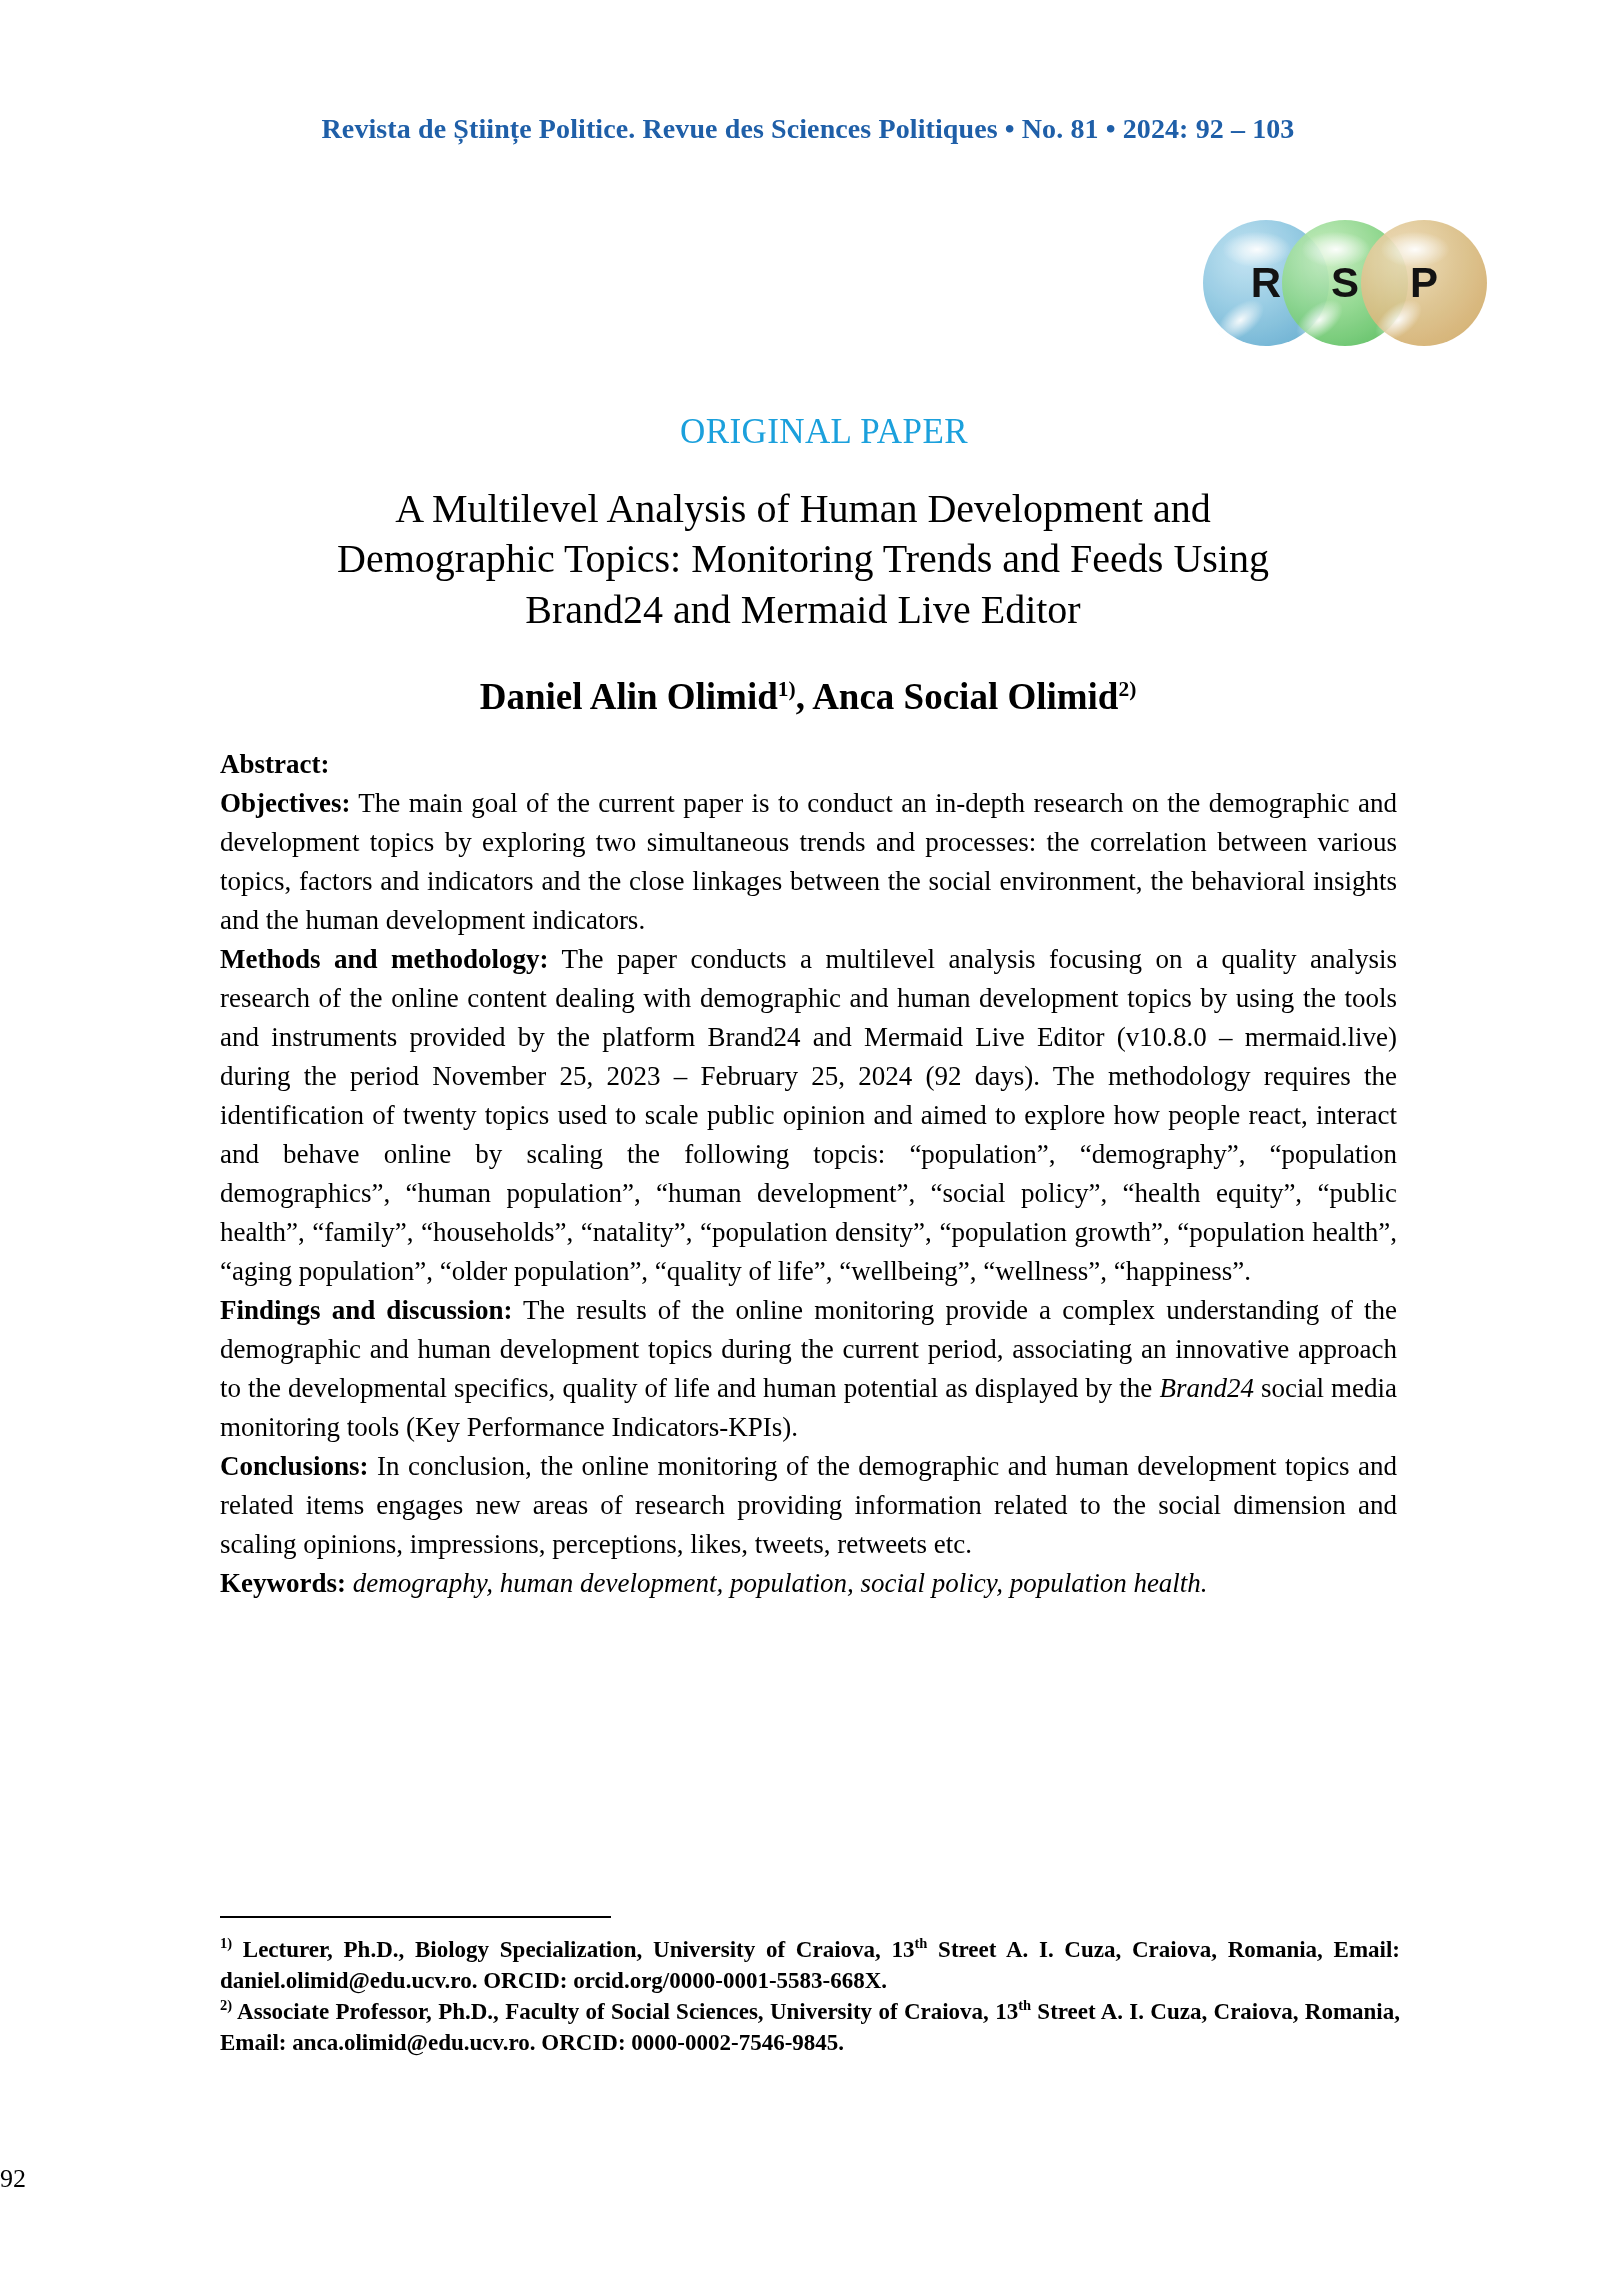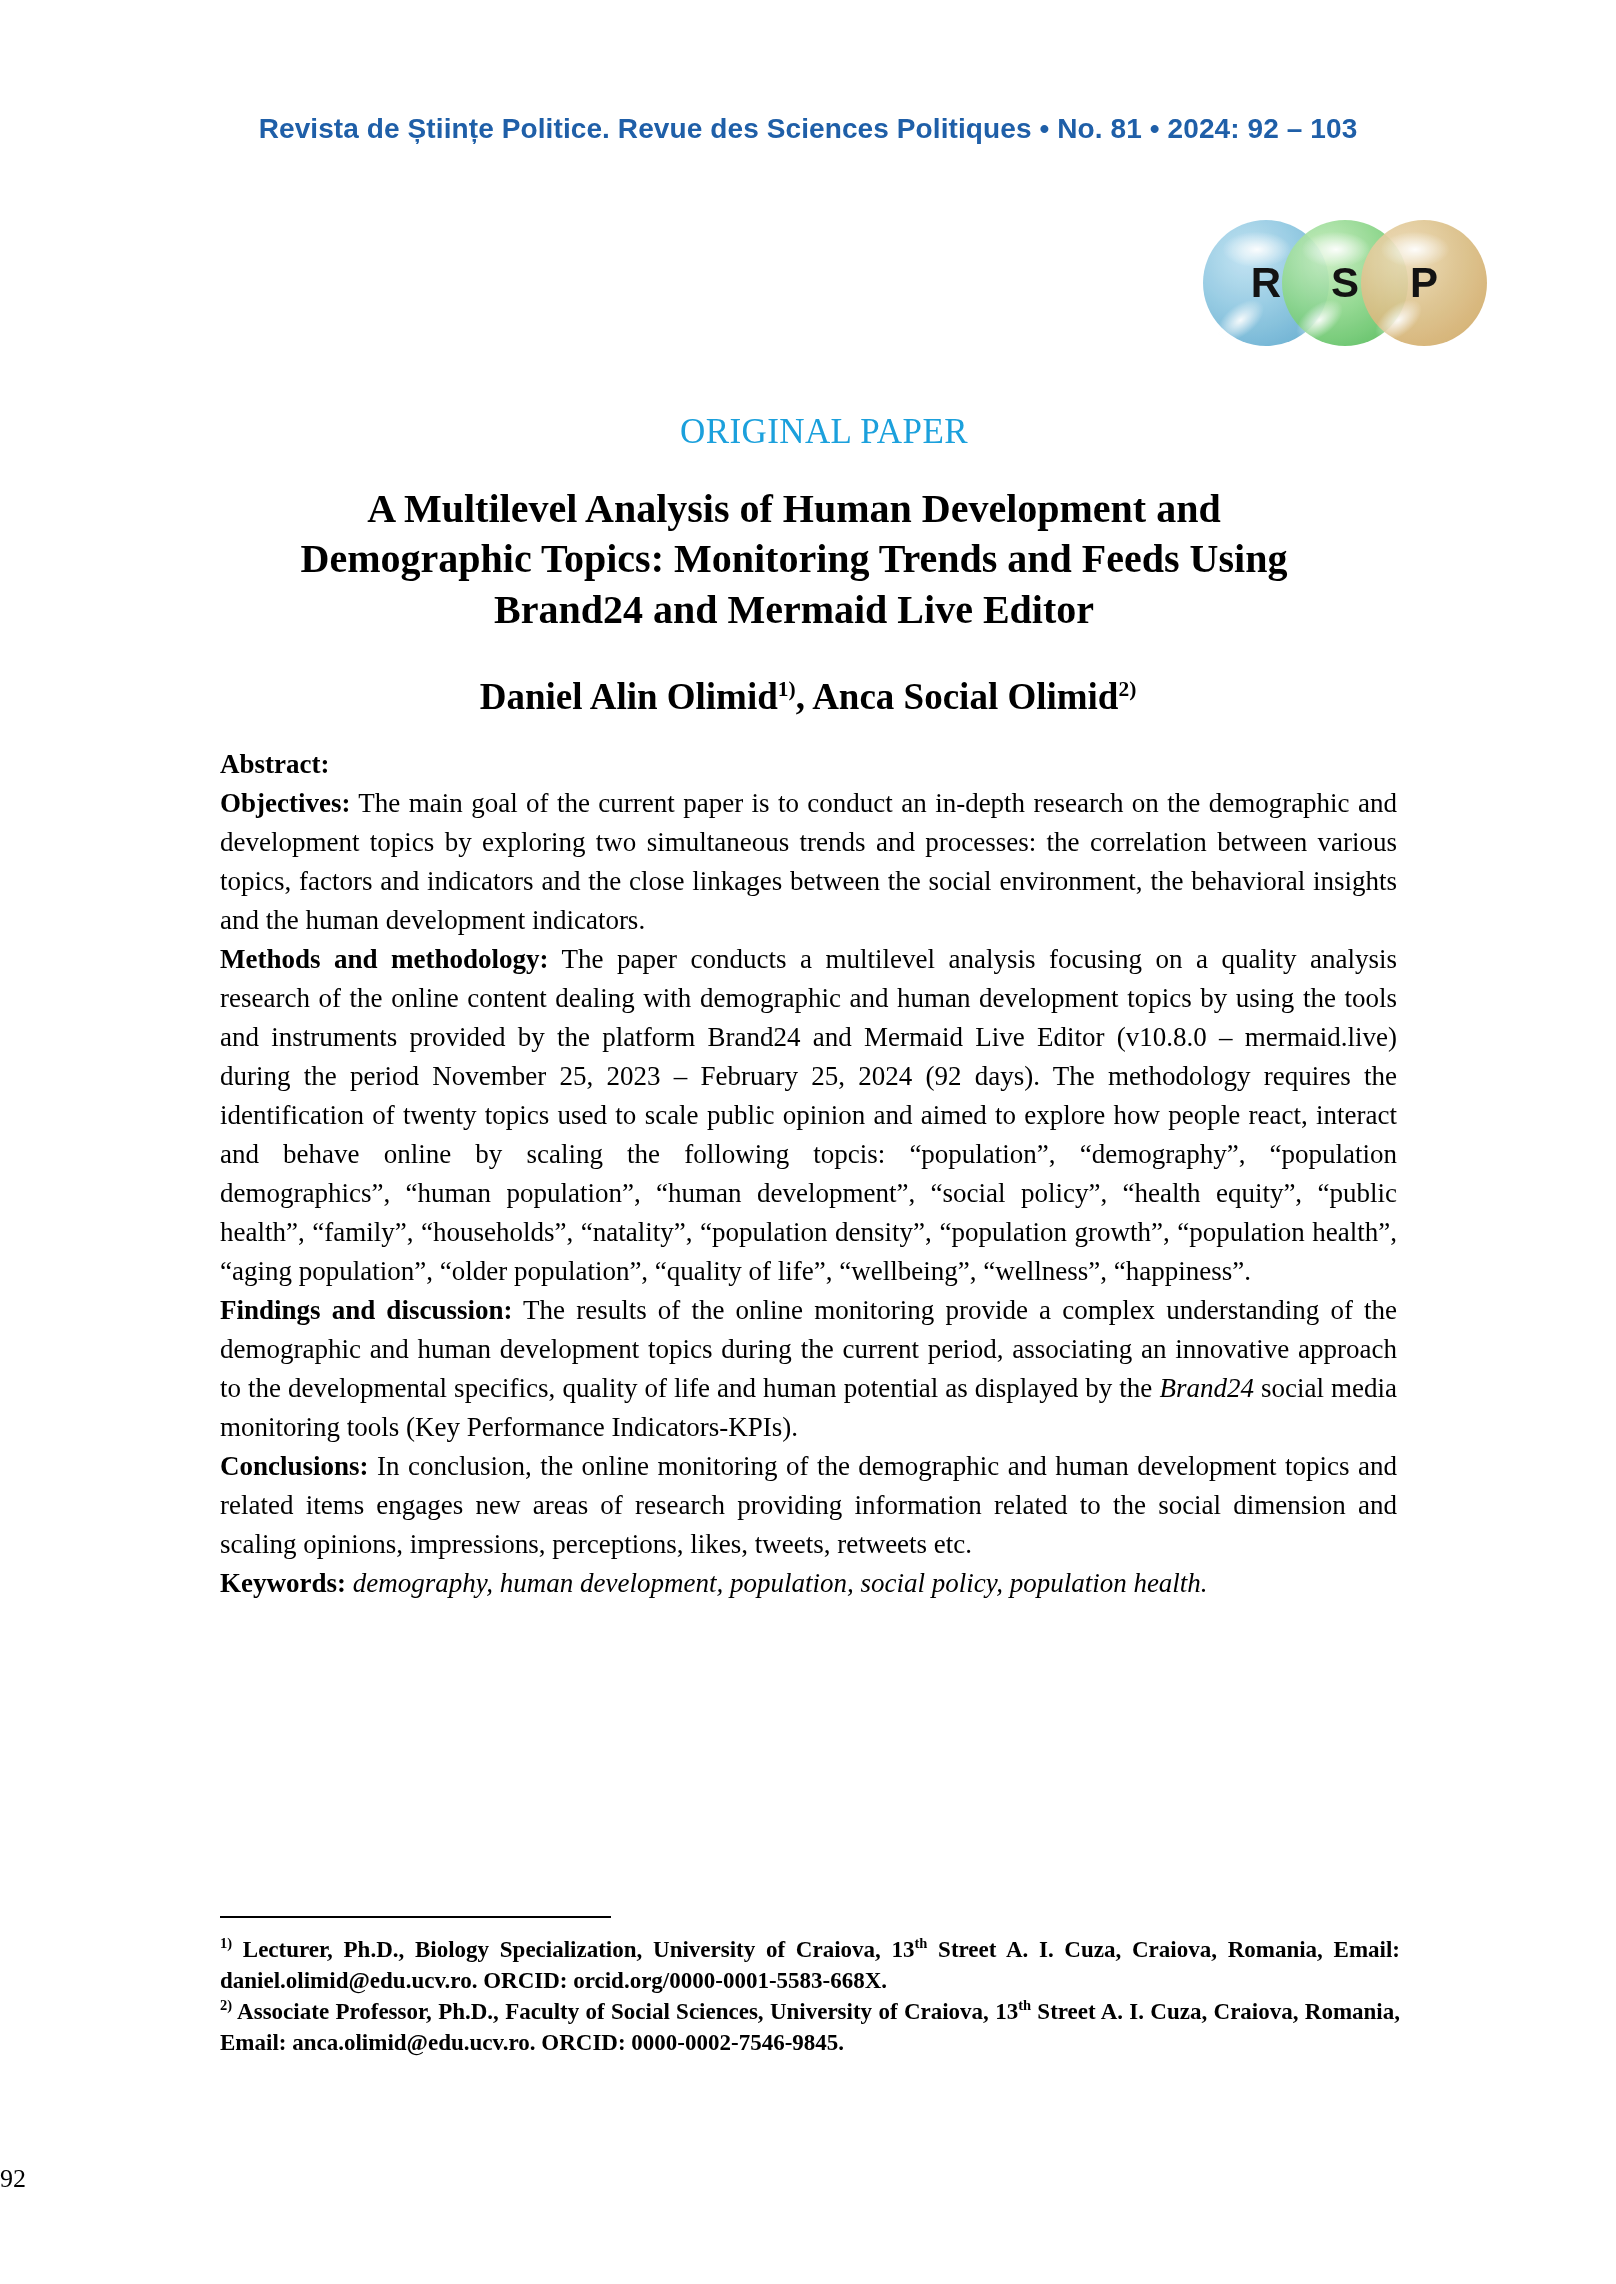--- a/index.html
+++ b/index.html
@@ -20,21 +20,21 @@
     overflow: hidden;
   }
 
   
   .running-head {
     position: absolute;
     top: 113px;
     left: 0;
     width: 1616px;
     text-align: center;
-    font-family: Liberation Sans, sans-serif;
+    font-family: Liberation Serif, serif;
     font-weight: bold;
     font-size: 28px;
     letter-spacing: 0.1px;
     color: #1F5FA8;
     white-space: nowrap;
   }
 
   
   .logo-wrap {
     position: absolute;
@@ -109,25 +109,25 @@
     text-align: center;
     font-size: 35px;
     color: #1BA0DC;
     font-weight: normal;
     letter-spacing: 0.4px;
     padding-left: 16px;
   }
   .paper-title {
     position: absolute;
     top: 457px;
-    left: 204px;
+    left: 213px;
     width: 1180px;
     text-align: center;
     font-size: 40px;
-    font-weight: bold;
+    font-weight: normal;
     line-height: 1.26;
   }
   .authors {
     position: absolute;
     top: 675px;
     left: 218px;
     width: 1180px;
     text-align: center;
     font-size: 37px;
     font-weight: bold;

